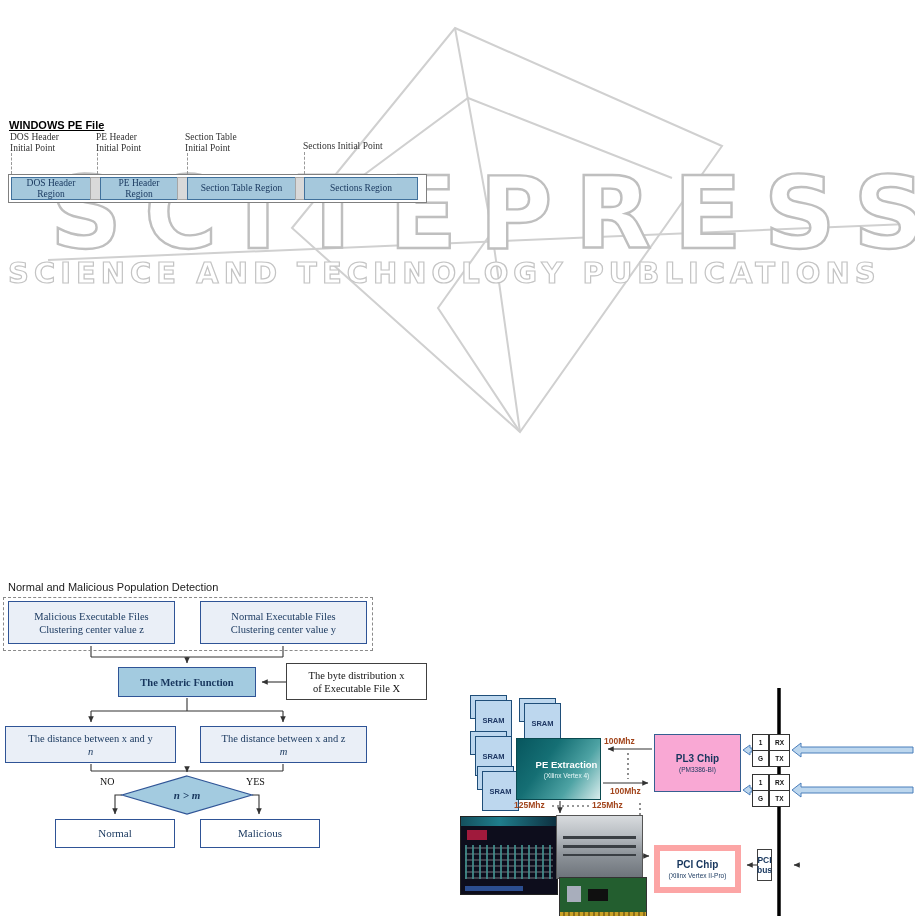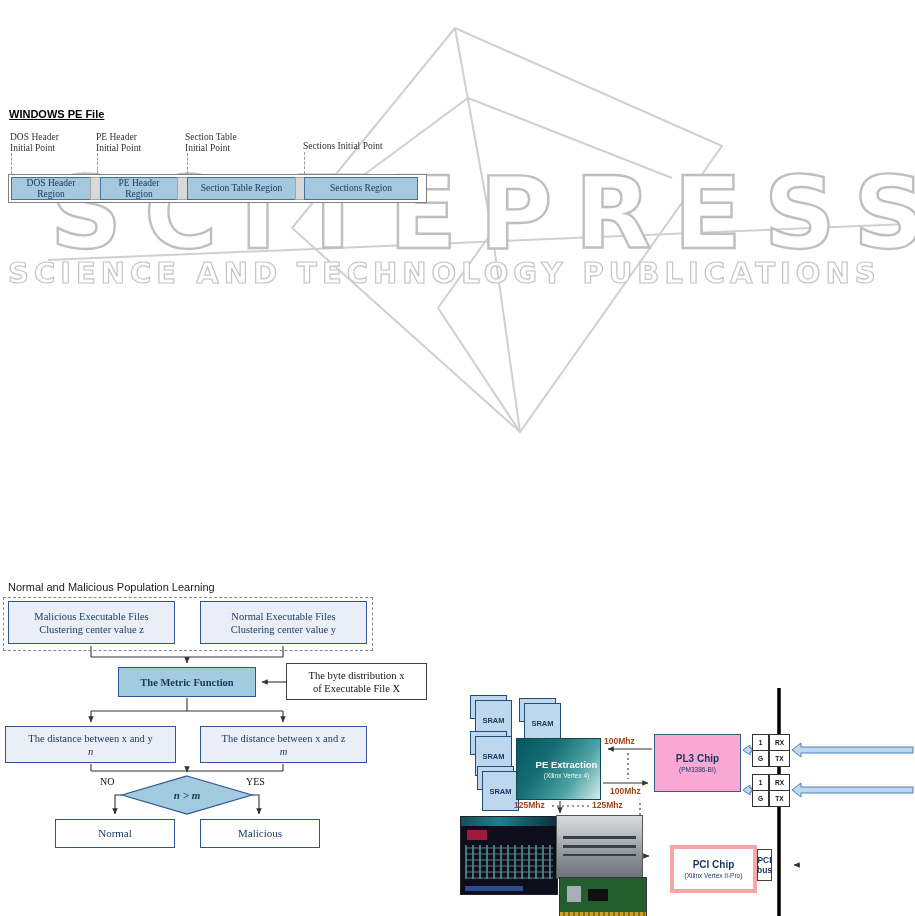--- a/index.html
+++ b/index.html
@@ -6,21 +6,21 @@
   #page{position:relative;width:915px;height:916px;background:#fff;overflow:hidden;
         font-family:"Liberation Sans",sans-serif;}
   .abs{position:absolute;}
 
   
   #watermark{left:0;top:0;pointer-events:none;}
   .wm-big{font:bold 100px "DejaVu Sans",sans-serif;fill:#fff;stroke:#BFBFBF;stroke-width:2.4px;letter-spacing:22px;}
   .wm-small{font:bold 29px "DejaVu Sans",sans-serif;fill:#fff;stroke:#C4C4C4;stroke-width:1.2px;letter-spacing:5px;}
 
   
-  .pe-title{font:bold 11px "Liberation Sans",sans-serif;text-decoration:underline;color:#000;}
+  .pe-title{font:bold 11px "Liberation Sans",sans-serif;text-decoration:underline;color:#000;margin-top:11px;}
   .ptr{font:9.5px/10.5px "Liberation Serif",serif;color:#333;white-space:pre-line;}
   .vdash{width:0;border-left:1px dashed #999;}
   #pe-bar{border:1px solid #808080;background:#fff;}
   .region{position:absolute;top:2px;bottom:2px;background:#A5C8DC;border:1px solid #41719C;color:#17365D;
           font:9.5px/10.5px "Liberation Serif",serif;display:flex;align-items:center;justify-content:center;
           text-align:center;white-space:pre-line;}
   .gapcell{position:absolute;top:2px;bottom:2px;background:#D9D9D9;border:1px solid #A6A6A6;}
 
   
   .fc-title{font:11px "Liberation Sans",sans-serif;color:#1a1a1a;}
@@ -31,21 +31,21 @@
 
   
   .sram-back{width:37px;height:24px;background:#BDD7EE;border:1px solid #1F4E79;box-sizing:border-box;}
   .sram{width:37px;height:40px;background:#BDD7EE;border:1px solid #1F4E79;color:#1F3864;box-sizing:border-box;
         font:bold 7.5px "Liberation Sans",sans-serif;display:flex;align-items:center;justify-content:center;}
   .hw-block{display:flex;flex-direction:column;align-items:center;justify-content:center;text-align:center;box-sizing:border-box;}
   #pe-ext{background:linear-gradient(125deg,#07565E 0%,#156F74 35%,#4EA3A4 68%,#D9EDED 100%);border:1px solid #0A4A50;padding-left:16px;}
   #pe-ext .hw-main{color:#fff;font:bold 9.5px "Liberation Sans",sans-serif;}
   #pe-ext .hw-sub{color:#E8F8F8;font:6.5px "Liberation Sans",sans-serif;margin-top:2px;}
   .bluechip{background:#f9a8d4;border:1px solid #365F91;}
-  .whitechip{background:#fff;border:4px solid #fca5a5;margin-left:16px;}
+  .whitechip{background:#fff;border:6px solid #fca5a5;}
   .hw-main{color:#17365D;font:bold 10px "Liberation Sans",sans-serif;}
   .hw-sub{color:#17365D;font:6.5px "Liberation Sans",sans-serif;margin-top:2px;}
   .freq{font:bold 8.5px "Liberation Sans",sans-serif;color:#A2451C;}
   .portbox{height:33px;background:#fff;border:1px solid #333;display:flex;flex-direction:column;box-sizing:border-box;}
   .pcell{flex:1;display:flex;align-items:center;justify-content:center;font:bold 6.5px "Liberation Sans",sans-serif;color:#111;}
   .pcell:first-child{border-bottom:1px solid #333;}
   #pci-bus-box{background:#fff;border:1px solid #404040;display:flex;align-items:center;justify-content:center;
         text-align:center;font:bold 8.5px/10px "Liberation Sans",sans-serif;color:#17365D;white-space:pre-line;box-sizing:border-box;}
   #malware-box{background:#fff;border:1px solid #404040;}
   #malware-box .hw-main{font-size:9.5px;}
@@ -144,21 +144,21 @@
 Region</div>
     <div class="gapcell" style="left:81px;width:9px"></div>
     <div class="region" style="left:91px;width:76px">PE Header
 Region</div>
     <div class="gapcell" style="left:168px;width:9px"></div>
     <div class="region" style="left:178px;width:107px">Section Table Region</div>
     <div class="gapcell" style="left:286px;width:8px"></div>
     <div class="region" style="left:295px;width:112px">Sections Region</div>
   </div>
 
-  <div class="abs fc-title" style="left:8px;top:581px">Normal and Malicious Population Learning</div>
+  <div class="abs fc-title" style="left:8px;top:581px">Normal and Malicious Population Detection</div>
 
   <div class="abs" style="left:3px;top:597px;width:368px;height:52px;border:1px dashed #8a8a8a"></div>
 
   <div class="abs fbox" style="left:8px;top:601px;width:167px;height:43px">Malicious Executable Files
 Clustering center value z</div>
   <div class="abs fbox" style="left:200px;top:601px;width:167px;height:43px">Normal Executable Files
 Clustering center value y</div>
 
   <div class="abs fbox" style="left:118px;top:667px;width:138px;height:30px;background:#A3CBE0;font-weight:bold">The Metric Function</div>
 

